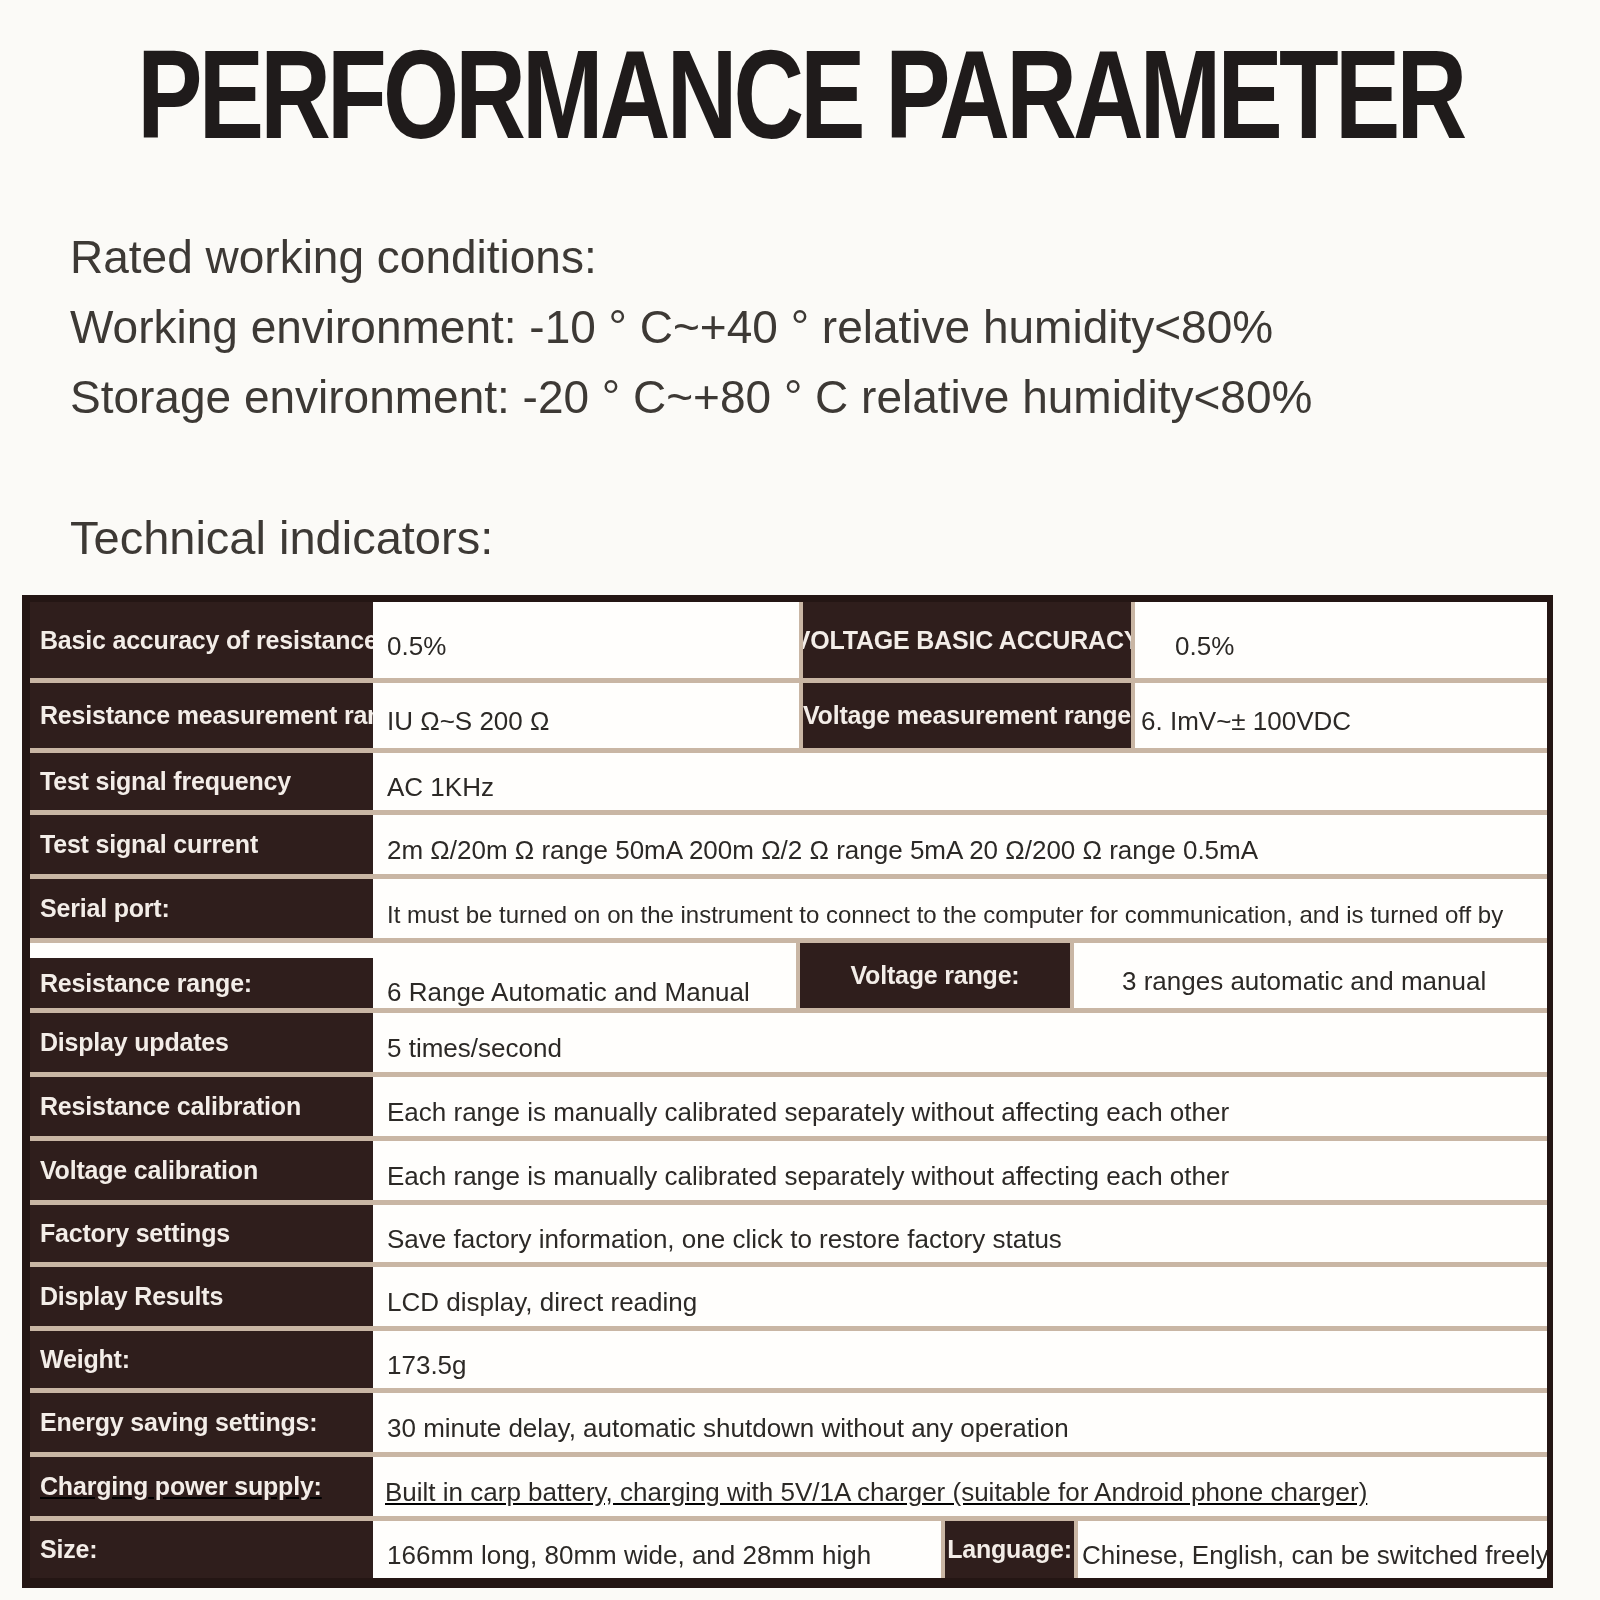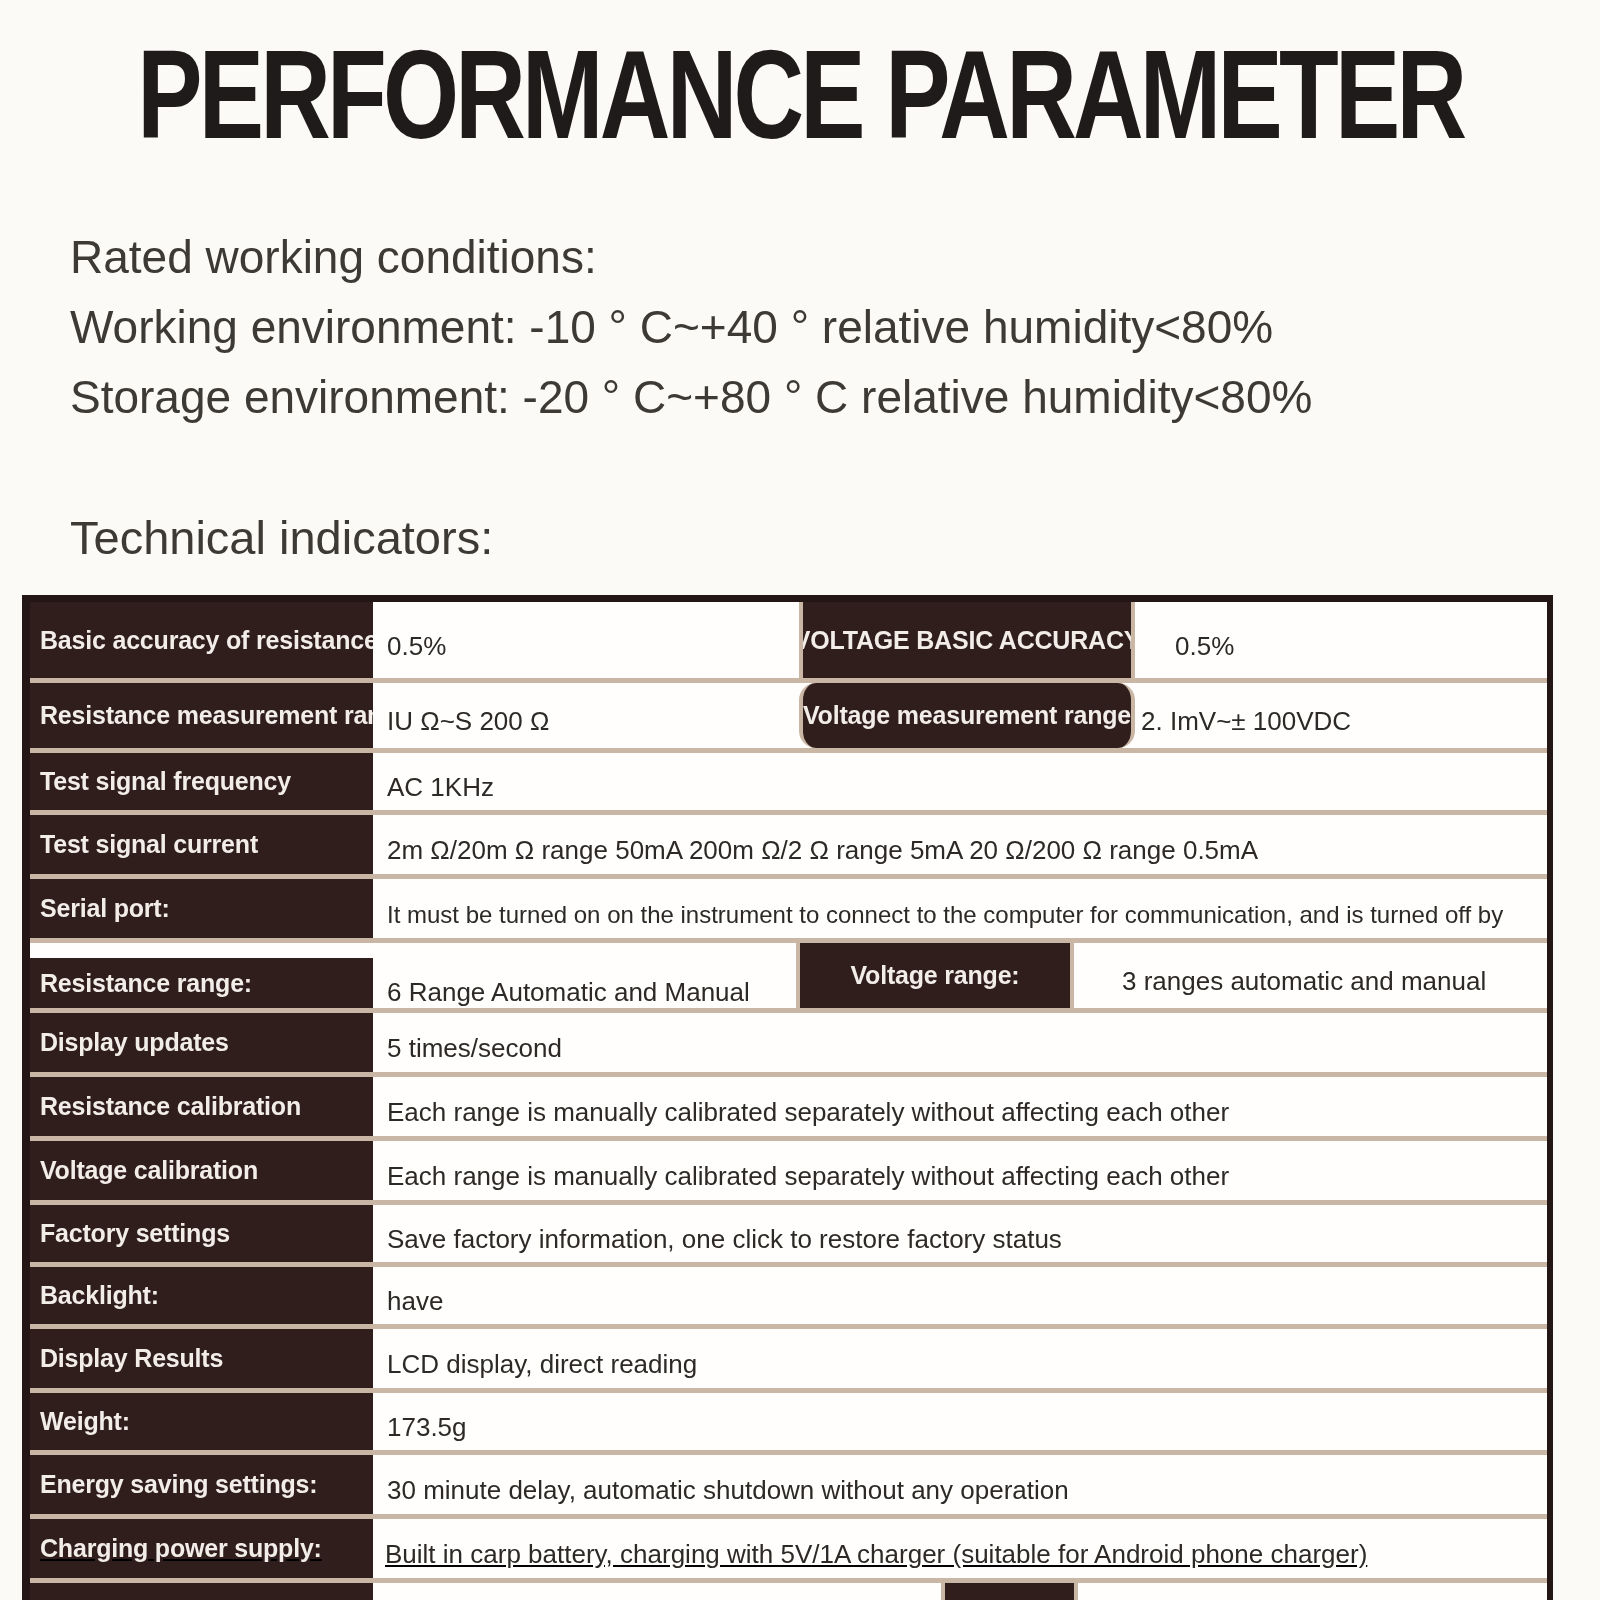--- a/index.html
+++ b/index.html
@@ -115,22 +115,22 @@
   <div class="spec-table">
       <div class="row" style="min-height: 76px;">
         <div class="cell label" style="flex: 0 0 343px; width: 343px;">Basic accuracy of resistance</div>
         <div class="cell value" style="flex: 0 0 426px; width: 426px;">0.5%</div>
         <div class="cell label mid" style="flex: 0 0 336px; width: 336px; justify-content: center;">VOLTAGE BASIC ACCURACY</div>
         <div class="cell value" style="flex: 1 1 auto; padding-left: 40px;">0.5%</div>
       </div>
       <div class="row" style="min-height: 70px;">
         <div class="cell label" style="flex: 0 0 343px; width: 343px;">Resistance measurement range</div>
         <div class="cell value" style="flex: 0 0 426px; width: 426px;">IU Ω~S 200 Ω</div>
-        <div class="cell label mid" style="flex: 0 0 336px; width: 336px; justify-content: center; border-radius: 17px;">Voltage measurement range</div>
-        <div class="cell value" style="flex: 1 1 auto; padding-left: 6px;">2. ImV~± 100VDC</div>
+        <div class="cell label mid" style="flex: 0 0 336px; width: 336px; justify-content: center;">Voltage measurement range</div>
+        <div class="cell value" style="flex: 1 1 auto; padding-left: 6px;">6. ImV~± 100VDC</div>
       </div>
       <div class="row" style="min-height: 62px;">
         <div class="cell label" style="flex: 0 0 343px; width: 343px;">Test signal frequency</div>
         <div class="cell value" style="flex: 1 1 auto;">AC 1KHz</div>
       </div>
       <div class="row" style="min-height: 64px;">
         <div class="cell label" style="flex: 0 0 343px; width: 343px;">Test signal current</div>
         <div class="cell value" style="flex: 1 1 auto;">2m Ω/20m Ω range 50mA 200m Ω/2 Ω range 5mA 20 Ω/200 Ω range 0.5mA</div>
       </div>
       <div class="row" style="min-height: 64px;">
@@ -152,24 +152,20 @@
         <div class="cell value" style="flex: 1 1 auto;">Each range is manually calibrated separately without affecting each other</div>
       </div>
       <div class="row" style="min-height: 64px;">
         <div class="cell label" style="flex: 0 0 343px; width: 343px;">Voltage calibration</div>
         <div class="cell value" style="flex: 1 1 auto;">Each range is manually calibrated separately without affecting each other</div>
       </div>
       <div class="row" style="min-height: 62px;">
         <div class="cell label" style="flex: 0 0 343px; width: 343px;">Factory settings</div>
         <div class="cell value" style="flex: 1 1 auto;">Save factory information, one click to restore factory status</div>
       </div>
-      <div class="row" style="min-height: 62px;">
-        <div class="cell label" style="flex: 0 0 343px; width: 343px;">Backlight:</div>
-        <div class="cell value" style="flex: 1 1 auto;">have</div>
-      </div>
       <div class="row" style="min-height: 64px;">
         <div class="cell label" style="flex: 0 0 343px; width: 343px;">Display Results</div>
         <div class="cell value" style="flex: 1 1 auto;">LCD display, direct reading</div>
       </div>
       <div class="row" style="min-height: 62px;">
         <div class="cell label" style="flex: 0 0 343px; width: 343px;">Weight:</div>
         <div class="cell value" style="flex: 1 1 auto;">173.5g</div>
       </div>
       <div class="row" style="min-height: 64px;">
         <div class="cell label" style="flex: 0 0 343px; width: 343px;">Energy saving settings:</div>

